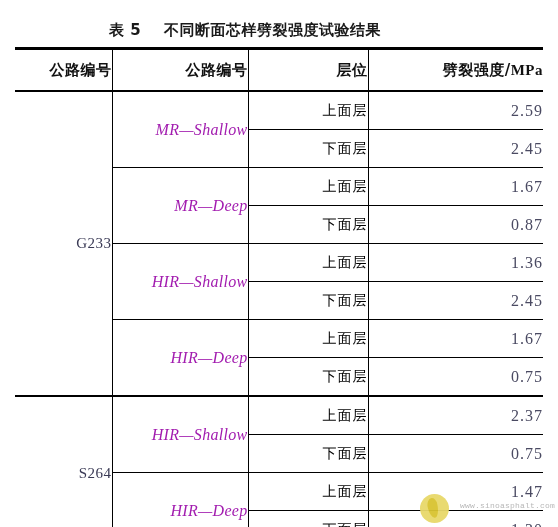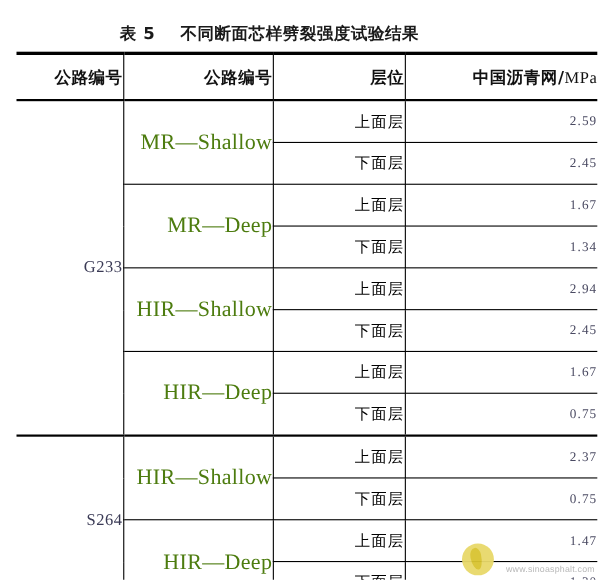--- a/index.html
+++ b/index.html
@@ -73,56 +73,57 @@
     height: 40px;
     font-family: "DejaVu Sans", "Liberation Sans", sans-serif;
     font-weight: bold;
     font-size: 15px;
     color: #111;
     letter-spacing: 0.5px;
   }
 
   .unit-latin {
     font-family: "Liberation Serif", "DejaVu Serif", serif;
-    font-weight: normal;
+    font-weight: bold;
     font-size: 15px;
   }
 
   td.cell-road,
   td.cell-core,
   td.cell-layer,
   td.cell-value {
     height: 37px;
   }
 
   td.cell-road {
     font-family: Liberation Serif, serif;
     font-size: 15px;
     color: #3a3a55;
     letter-spacing: 0.5px;
   }
 
   td.cell-core {
     font-family: "Liberation Serif", "DejaVu Serif", serif;
-    font-size: 20px;
-    color: #4d7c0f;
+    font-size: 16px;
+    color: #a21caf;
     letter-spacing: 0.3px;
+    font-style: italic;
   }
 
   td.cell-layer {
     font-family: "DejaVu Sans", "Liberation Sans", sans-serif;
     font-weight: bold;
     font-size: 14px;
     color: #000000;
     letter-spacing: 1px;
   }
 
   td.cell-value {
     font-family: "Liberation Serif", "DejaVu Serif", serif;
-    font-size: 12px;
+    font-size: 16px;
     color: #4a4a62;
     letter-spacing: 1px;
   }
 
   
   tr.group-start > td { border-top: 2px solid #000; }
   tr.last-row > td    { border-bottom: 3px solid #000; }
 
   
   col.c-road  { width: 97px; }
@@ -168,22 +169,22 @@
     font-family: "DejaVu Sans", "Liberation Sans", sans-serif;
     font-weight: bold;
     font-size: 17px;
     color: #d0181c;
     letter-spacing: 0px;
     white-space: nowrap;
   }
   .wm-url {
     position: absolute;
     left: 40px;
-    top: 20px;
-    font-family: Liberation Sans, sans-serif;
+    top: 8px;
+    font-family: Liberation Mono, monospace;
     font-size: 8px;
     color: #b8b8b8;
     letter-spacing: 0.2px;
     white-space: nowrap;
   }
 </style>
 </head>
 <body>
 
 <div class="page">
@@ -196,21 +197,21 @@
         <col class="c-road">
         <col class="c-core">
         <col class="c-layer">
         <col class="c-value">
       </colgroup>
       <thead>
         <tr>
           <th>公路编号</th>
           <th>公路编号</th>
           <th>层位</th>
-          <th><span>中国沥青网/</span><span class="unit-latin">MPa</span></th>
+          <th><span>劈裂强度/</span><span class="unit-latin">MPa</span></th>
         </tr>
       </thead>
       <tbody>
 
         <tr>
           <td class="cell-road" rowspan="8">G233</td>
           <td class="cell-core" rowspan="2">MR—Shallow</td>
           <td class="cell-layer">上面层</td>
           <td class="cell-value">2.59</td>
         </tr>
@@ -219,27 +220,27 @@
           <td class="cell-value">2.45</td>
         </tr>
 
         <tr>
           <td class="cell-core" rowspan="2">MR—Deep</td>
           <td class="cell-layer">上面层</td>
           <td class="cell-value">1.67</td>
         </tr>
         <tr>
           <td class="cell-layer">下面层</td>
-          <td class="cell-value">1.34</td>
+          <td class="cell-value">0.87</td>
         </tr>
 
         <tr>
           <td class="cell-core" rowspan="2">HIR—Shallow</td>
           <td class="cell-layer">上面层</td>
-          <td class="cell-value">2.94</td>
+          <td class="cell-value">1.36</td>
         </tr>
         <tr>
           <td class="cell-layer">下面层</td>
           <td class="cell-value">2.45</td>
         </tr>
 
         <tr>
           <td class="cell-core" rowspan="2">HIR—Deep</td>
           <td class="cell-layer">上面层</td>
           <td class="cell-value">1.67</td>

